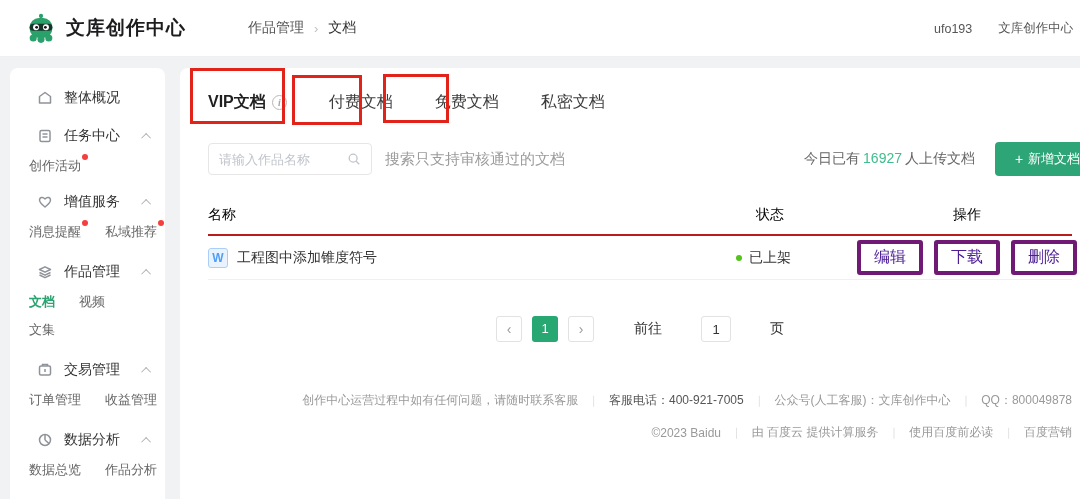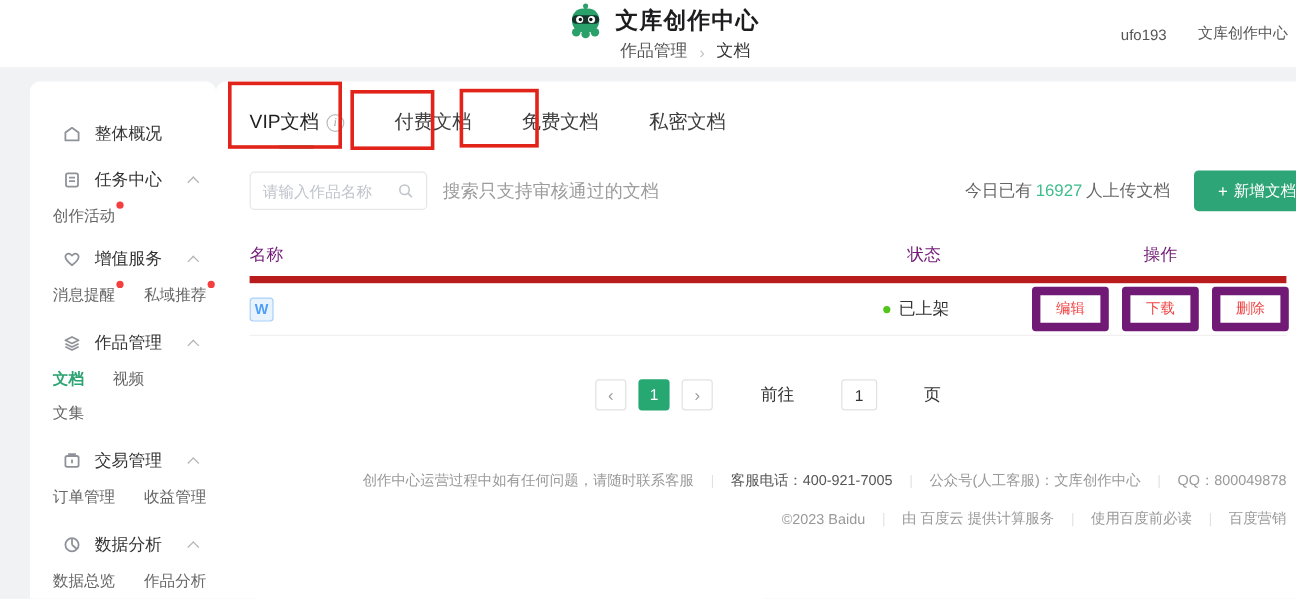--- a/index.html
+++ b/index.html
@@ -8,89 +8,89 @@
     position:relative; overflow:hidden;
     background:#f1f2f4;
     font-family:"Liberation Sans","DejaVu Sans",sans-serif;
     color:#333; font-size:14px;
   }
 
   
   .header {
     position:absolute; top:0; left:0; width:1080px; height:57px;
     background:#fff; border-bottom:1px solid #f0f0f0;
-    display:flex; align-items:center;flex-direction:column;
+    display:flex; align-items:center;
   }
   .logo-group { display:flex; align-items:center; margin-left:24px; }
   .logo-mark { width:34px; height:34px; margin-right:8px; }
   .logo-title { font-size:19px; font-weight:bold; color:#1d1d1f; letter-spacing:1px; }
   .breadcrumb { display:flex; align-items:center; margin-left:62px; font-size:14px; }
   .crumb-section { color:#555; cursor:pointer; }
   .crumb-sep { color:#c0c0c0; margin:0 10px; font-size:13px; }
   .crumb-current { color:#333; }
   .header-user { position:absolute; left:934px; top:0; height:57px; display:flex; align-items:center; font-size:12.5px; color:#555; white-space:nowrap; }
   .header-user > span { cursor:pointer; }
   .user-name { margin-right:26px; }
   .user-settings { margin-right:26px; }
 
   
   .sidebar {
-    position:absolute; left:25px; top:68px; width:155px; height:431px;
+    position:absolute; left:10px; top:68px; width:155px; height:431px;
     background:#fff; border-radius:8px 8px 0 0; overflow:hidden;
-    padding-top:28px;
+    padding-top:14px;
   }
   .menu-item { display:flex; align-items:center; height:32px; padding:0 14px 0 27px; font-size:14px; color:#333; cursor:pointer; }
   .menu-item .mi-icon { width:16px; height:16px; margin-right:11px; flex:none; }
   .mi-icon svg { display:block; width:16px; height:16px; stroke:#8f9399; fill:none; stroke-width:1.5; }
   .chev { margin-left:auto; width:7px; height:7px; border-left:1.5px solid #b3b3b3; border-top:1.5px solid #b3b3b3; transform:rotate(45deg) translateY(2px); }
   .sub-row { display:flex; align-items:center; height:28px; padding-left:19px; font-size:13px; color:#666; }
   .sub-item { position:relative; margin-right:24px; cursor:pointer; white-space:nowrap; }
   .sub-item.active { color:#2BA471; font-weight:bold; }
   .badge-dot { position:absolute; top:-3px; right:-7px; width:6px; height:6px; border-radius:50%; background:#F53F3F; }
   .gap-s { height:6px; } .gap-m { height:10px; }
 
   
   .main {
     position:absolute; left:180px; top:68px; width:920px; height:431px;
     background:#fff; border-radius:8px 0 0 0;
     padding:24px 28px 0 28px;
   }
   
   .tabs { display:flex; align-items:flex-start; gap:42px; }
   .tab { position:relative; font-size:16px; color:#3d3d3d; padding-bottom:11px; cursor:pointer; display:flex; align-items:center; }
-  .tab.active { font-weight:normal; color:#1f1f1f; }
+  .tab.active { font-weight:bold; color:#1f1f1f; }
   .tab-underline { position:absolute; left:50%; transform:translateX(-50%); bottom:0; width:30px; height:3px; border-radius:2px; background:#3EB489; }
   .info-icon { width:15px; height:15px; border:1px solid #b9b9b9; border-radius:50%; color:#a6a6a6; font-size:10px; line-height:13px; text-align:center; margin-left:6px; font-style:italic; font-family:"Liberation Serif",serif; }
 
   
   .toolbar { display:flex; align-items:center; margin-top:18px; }
-  .search-box { display:flex; align-items:center; width:148px; height:32px; border:1px solid #e6e6e6; border-radius:4px; background:#fff; padding:0 10px; }
+  .search-box { display:flex; align-items:center; width:164px; height:32px; border:1px solid #e6e6e6; border-radius:4px; background:#fff; padding:0 10px; }
   .search-box input { flex:1; border:none; outline:none; font-size:13px; color:#333; min-width:0; background:transparent; font-family:inherit; }
   .search-box input::placeholder { color:#c0c4cc; }
   .search-icon svg { display:block; width:14px; height:14px; stroke:#c0c4cc; fill:none; stroke-width:1.5; }
   .search-hint { margin-left:13px; font-size:15px; color:#9c9c9c; }
   .toolbar-right { margin-left:auto; display:flex; align-items:center; }
   .upload-stats { font-size:14px; color:#666; white-space:nowrap; }
   .stats-count { color:#3FBD8D; margin:0 3px; }
   .new-doc-btn { margin-left:20px; margin-right:-28px; width:105px; height:34px; border:none; border-radius:4px; background:#2DA576; color:#fff; font-size:13px; cursor:pointer; font-family:inherit; display:flex; align-items:center; justify-content:center; }
   .btn-plus { font-size:14px; margin-right:5px; }
 
   
   .table { margin-top:20px; }
   .t-head, .t-row { display:flex; align-items:center; }
-  .t-head { height:40px; border-bottom:6px solid #b91c1c; color:#701a75; }
+  .t-head { height:40px; border-bottom:2px solid #b91c1c; color:#000000; }
   .t-row { height:44px; border-bottom:1px solid #f0f0f0; color:#333; }
   .col-name { flex:1; display:flex; align-items:center; }
   .col-status { width:190px; flex:none; display:flex; align-items:center; }
   .t-head .col-status { padding-left:84px; }
   .t-row .col-status { padding-left:64px; }
   .col-actions { width:210px; flex:none; display:flex; align-items:center; justify-content:center; gap:11px; }
   .doc-type-icon { width:20px; height:20px; border:1px solid #a9cff9; background:#e9f3fe; color:#4F9EF8; border-radius:3px; font-size:12px; font-weight:bold; line-height:18px; text-align:center; margin-right:9px; flex:none; }
   .status-dot { width:6px; height:6px; border-radius:50%; background:#52C41A; margin-right:7px; }
-  .row-btn { padding:3px 13px; font-size:12px; color:#ef4444; background:#fff; border:7px solid #701a75; border-radius:3px; cursor:pointer; font-family:inherit; white-space:nowrap; }
+  .row-btn { padding:3px 13px; font-size:16px; color:#4c1d95; background:#fff; border:4px solid #701a75; border-radius:3px; cursor:pointer; font-family:inherit; white-space:nowrap; }
 
   
   .pagination { margin-top:36px; display:flex; align-items:center; justify-content:center; }
   .page-nav { width:26px; height:26px; border:1px solid #e2e2e2; border-radius:3px; background:#fff; color:#9a9a9a; font-size:14px; line-height:24px; text-align:center; cursor:pointer; }
   .page-num { width:26px; height:26px; border-radius:3px; background:#27A872; color:#fff; font-size:13px; line-height:26px; text-align:center; margin:0 10px; cursor:pointer; }
   .goto { display:flex; align-items:center; margin-left:40px; font-size:14px; color:#333;gap:31px; }
   .goto-input { width:30px; height:26px; border:1px solid #e2e2e2; border-radius:3px; text-align:center; font-size:13px; color:#333; margin:0 8px; outline:none; font-family:inherit; }
 
   
   .footer { margin-top:50px; text-align:center; font-size:12px; color:#999; }
@@ -303,20 +303,21 @@
 
   <div class="table">
     <div class="t-head">
       <div class="col-name">名称</div>
       <div class="col-status">状态</div>
       <div class="col-actions">操作</div>
     </div>
     <div class="t-row">
       <div class="col-name">
         <span class="doc-type-icon">W</span>
+        <span>工程图中添加锥度符号</span>
       </div>
       <div class="col-status">
         <span class="status-dot"></span>
         <span>已上架</span>
       </div>
       <div class="col-actions">
         <button class="row-btn">编辑</button>
         <button class="row-btn">下载</button>
         <button class="row-btn">删除</button>
       </div>

